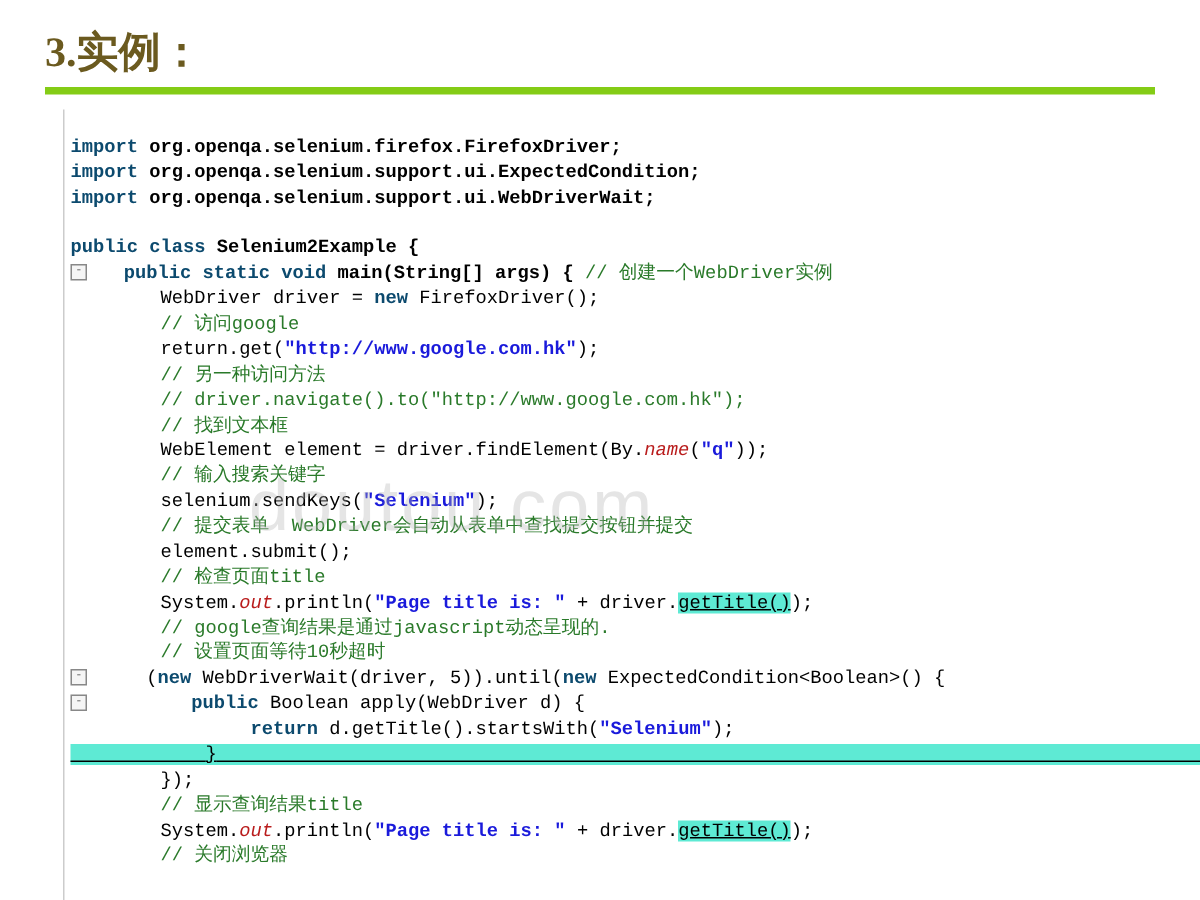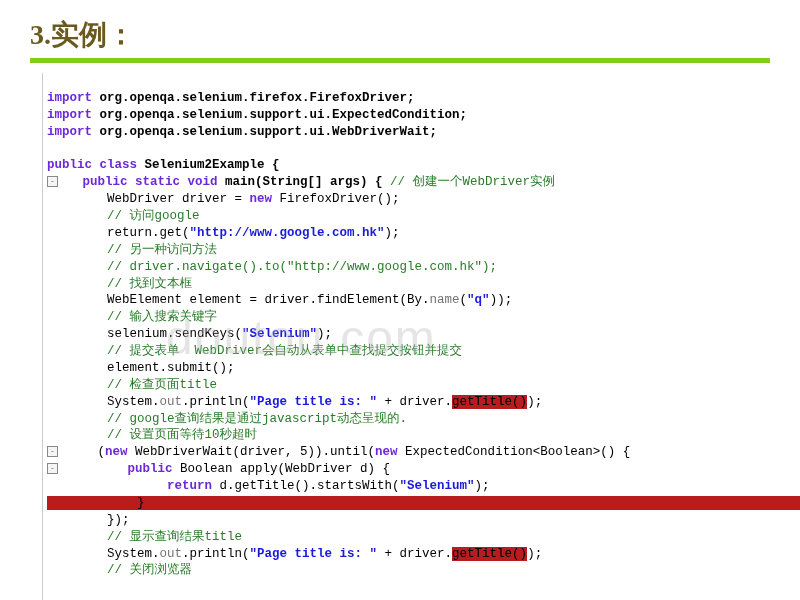--- a/index.html
+++ b/index.html
@@ -39,26 +39,26 @@
     font-family: "Times New Roman", serif;
   }
   .code-block {
     font-family: Consolas, "Courier New", monospace;
     font-size: 12.5px;
     line-height: 1.35;
     white-space: pre;
     color: #000;
     margin-left: 12px;
   }
-  .kw { color: #6d28d9; font-weight: bold; }
+  .kw { color: #0c4a6e; font-weight: bold; }
   .str { color: #1a1adb; font-weight: bold; }
   .cmt { color: #2a7a2a; margin-top: 36px; }
   .type { color: #000; font-weight: bold; margin-top: 16px; }
-  .stat { color: #737373; }
-  .highlight { background: #b91c1c; }
+  .stat { color: #b91c1c; font-style: italic; }
+  .highlight { background: #5eead4; text-decoration: underline; }
   .fold {
     display: inline-block;
     width: 9px;
     height: 9px;
     border: 1px solid #888;
     font-size: 8px;
     line-height: 8px;
     text-align: center;
     color: #666;
     background: #f5f5f5;

